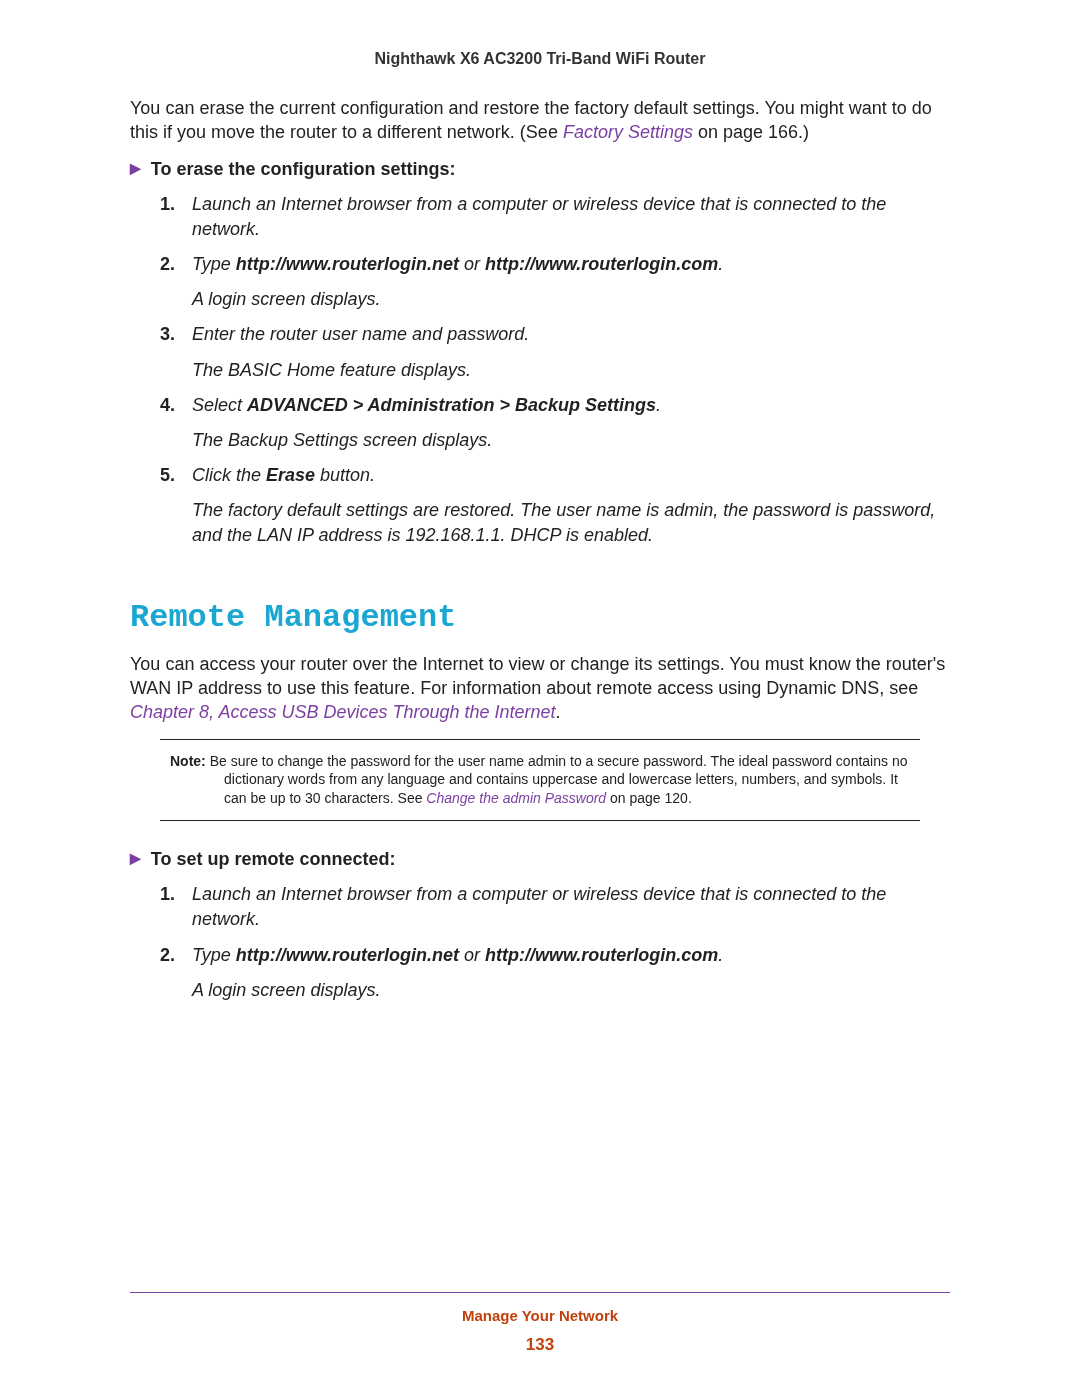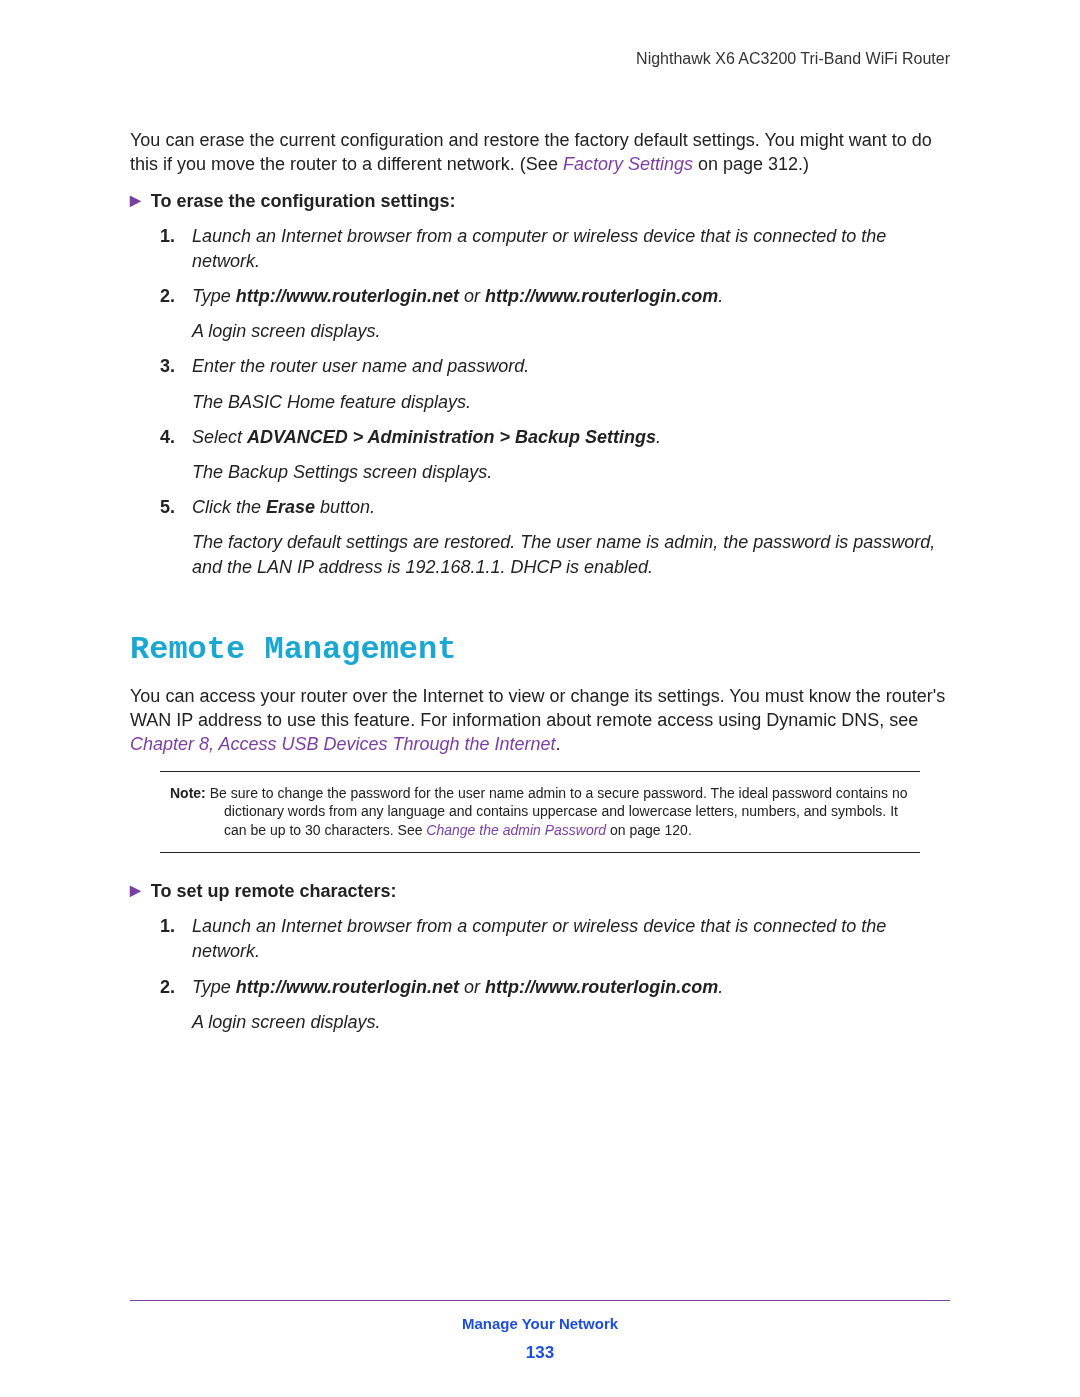--- a/index.html
+++ b/index.html
@@ -10,25 +10,25 @@
     color: #222;
   }
   .page {
     box-sizing: border-box;
     width: 1080px;
     min-height: 1397px;
     padding: 50px 130px 40px 130px;
     position: relative;
   }
   .doc-title {
-    text-align: right;
-    font-weight: normal;
+    text-align: center;
+    font-weight: bold;
     font-size: 16px;
     color: #333;
-    margin-bottom: 60px;
+    margin-bottom: 28px;
   }
   h2.section {
     color: #1aa7d2;
     font-size: 26px;
     font-weight: bold;
     margin: 20px 0 16px 0;
   }
   h1.big-section {
     color: #1aa7d2;
     font-size: 32px;
@@ -103,43 +103,43 @@
   }
 
   .footer {
     position: absolute;
     left: 0;
     right: 0;
     bottom: 30px;
     border-top: 1px solid #7a3fa0;
     padding-top: 14px;
     text-align: center;
-    color: #1d4ed8;
-    font-weight: bold;
-    margin: 4px 130px;
+    color: #c2410c;
+    font-weight: bold;
+    margin: 12px 130px;
   }
   .footer .ch {
     font-size: 15px;
   }
   .footer .pn {
     display: block;
     margin-top: 10px;
     font-size: 17px;
   }
 </style>
 </head>
 <body>
 
 <div class="page">
 
   <div class="doc-title">Nighthawk X6 AC3200 Tri-Band WiFi Router</div>
 
 
   <p class="body">
-    <span>You can erase the current configuration and restore the factory default settings. You might want to do this if you move the router to a different network. (See </span><span class="xref">Factory Settings</span><span> on page 312.)</span>
+    <span>You can erase the current configuration and restore the factory default settings. You might want to do this if you move the router to a different network. (See </span><span class="xref">Factory Settings</span><span> on page 166.)</span>
   </p>
 
   <div class="proc-head"><span>To erase the configuration settings:</span></div>
 
   <ol class="steps">
     <li>
       <span class="num">1.</span>
       <p>Launch an Internet browser from a computer or wireless device that is connected to the network.</p>
     </li>
     <li>
@@ -176,21 +176,21 @@
     <span>You can access your router over the Internet to view or change its settings. You must know the router's WAN IP address to use this feature. For information about remote access using Dynamic DNS, see </span><span class="xref">Chapter 8, Access USB Devices Through the Internet</span><span>.</span>
   </p>
 
   <div class="note-block">
     <span class="note-body">
       <span class="note-label">Note:</span>
       <span>Be sure to change the password for the user name admin to a secure password. The ideal password contains no dictionary words from any language and contains uppercase and lowercase letters, numbers, and symbols. It can be up to 30 characters. See </span><span class="xref">Change the admin Password</span><span> on page 120.</span>
     </span>
   </div>
 
-  <div class="proc-head"><span>To set up remote characters:</span></div>
+  <div class="proc-head"><span>To set up remote connected:</span></div>
 
   <ol class="steps">
     <li>
       <span class="num">1.</span>
       <p>Launch an Internet browser from a computer or wireless device that is connected to the network.</p>
     </li>
     <li>
       <span class="num">2.</span>
       <p>
         <span>Type </span><span class="b">http://www.routerlogin.net</span><span> or </span><span class="b">http://www.routerlogin.com</span><span>.</span>

